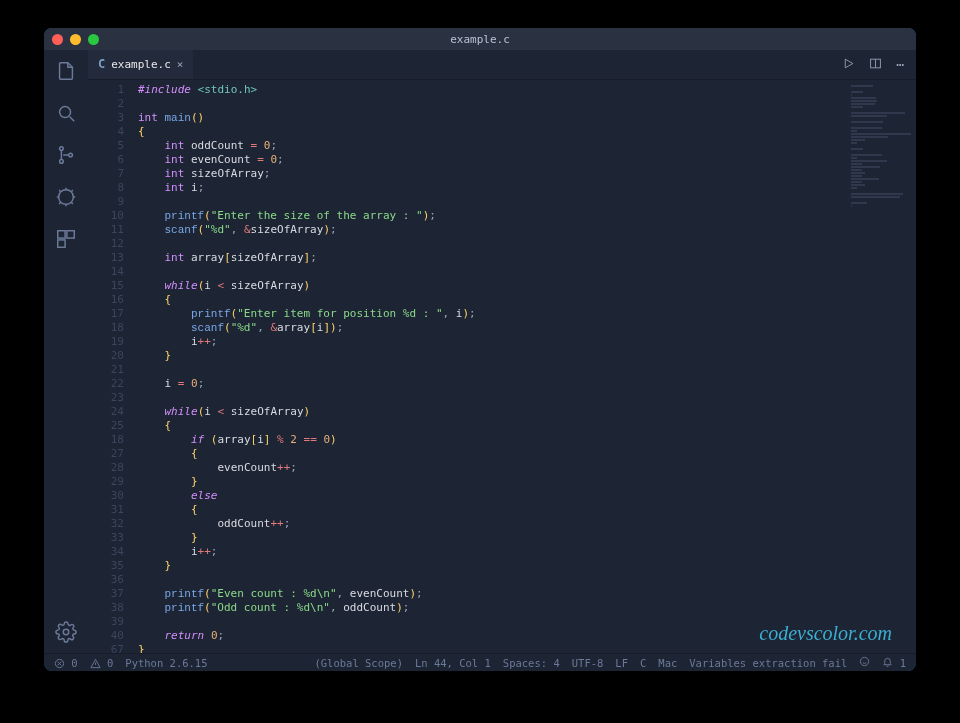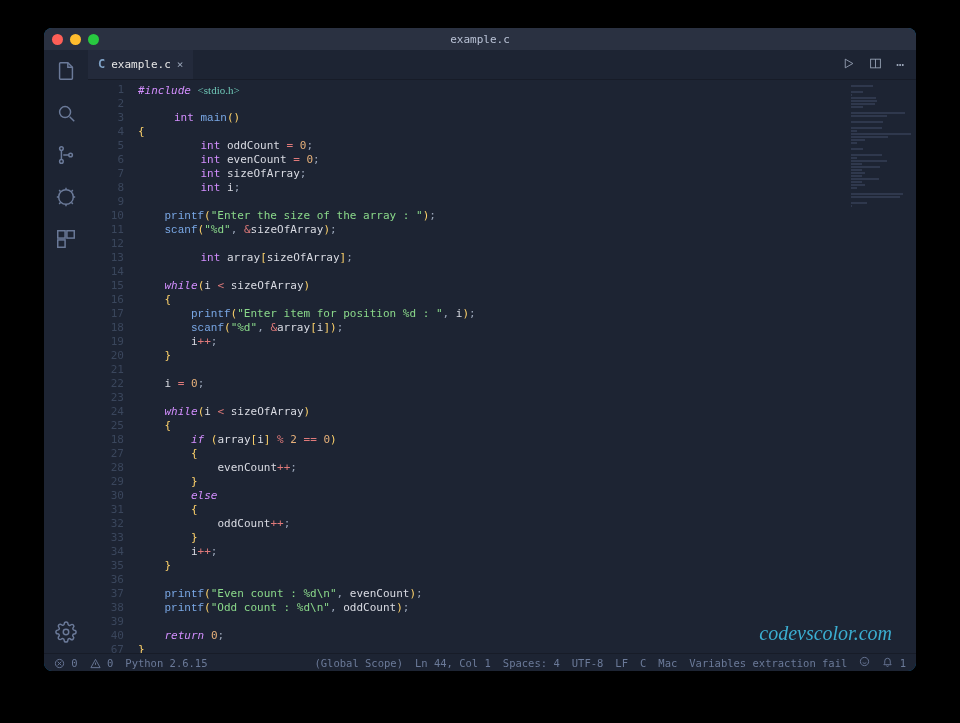--- a/index.html
+++ b/index.html
@@ -122,24 +122,24 @@
     opacity: 0.4;
     pointer-events: none;
   }
   .minimap div {
     height: 2px;
     background: #4a5674;
     margin-bottom: 1px;
   }
   
   .kw { color: #d48fff; font-style: italic; } 
-  .ty { color: #d48fff; margin-left: 36px; }
+  .ty { color: #d48fff; }
   .inc { color: #d48fff; font-style: italic; }
   .str { color: #8ad88a; }
-  .hdr { color: #6fc7b7; font-family: Liberation Serif, serif; }
+  .hdr { color: #6fc7b7; }
   .fn { color: #7aa8e6; font-family: Liberation Mono, monospace; }
   .num { color: #e6b07a; }
   .op { color: #e07a7a; }
   .pun { color: #9aa5b8; }
   .brace { color: #ffd36b; }
   .statusbar {
     height: 18px;
     display: flex;
     align-items: center;
     padding: 0 10px;

